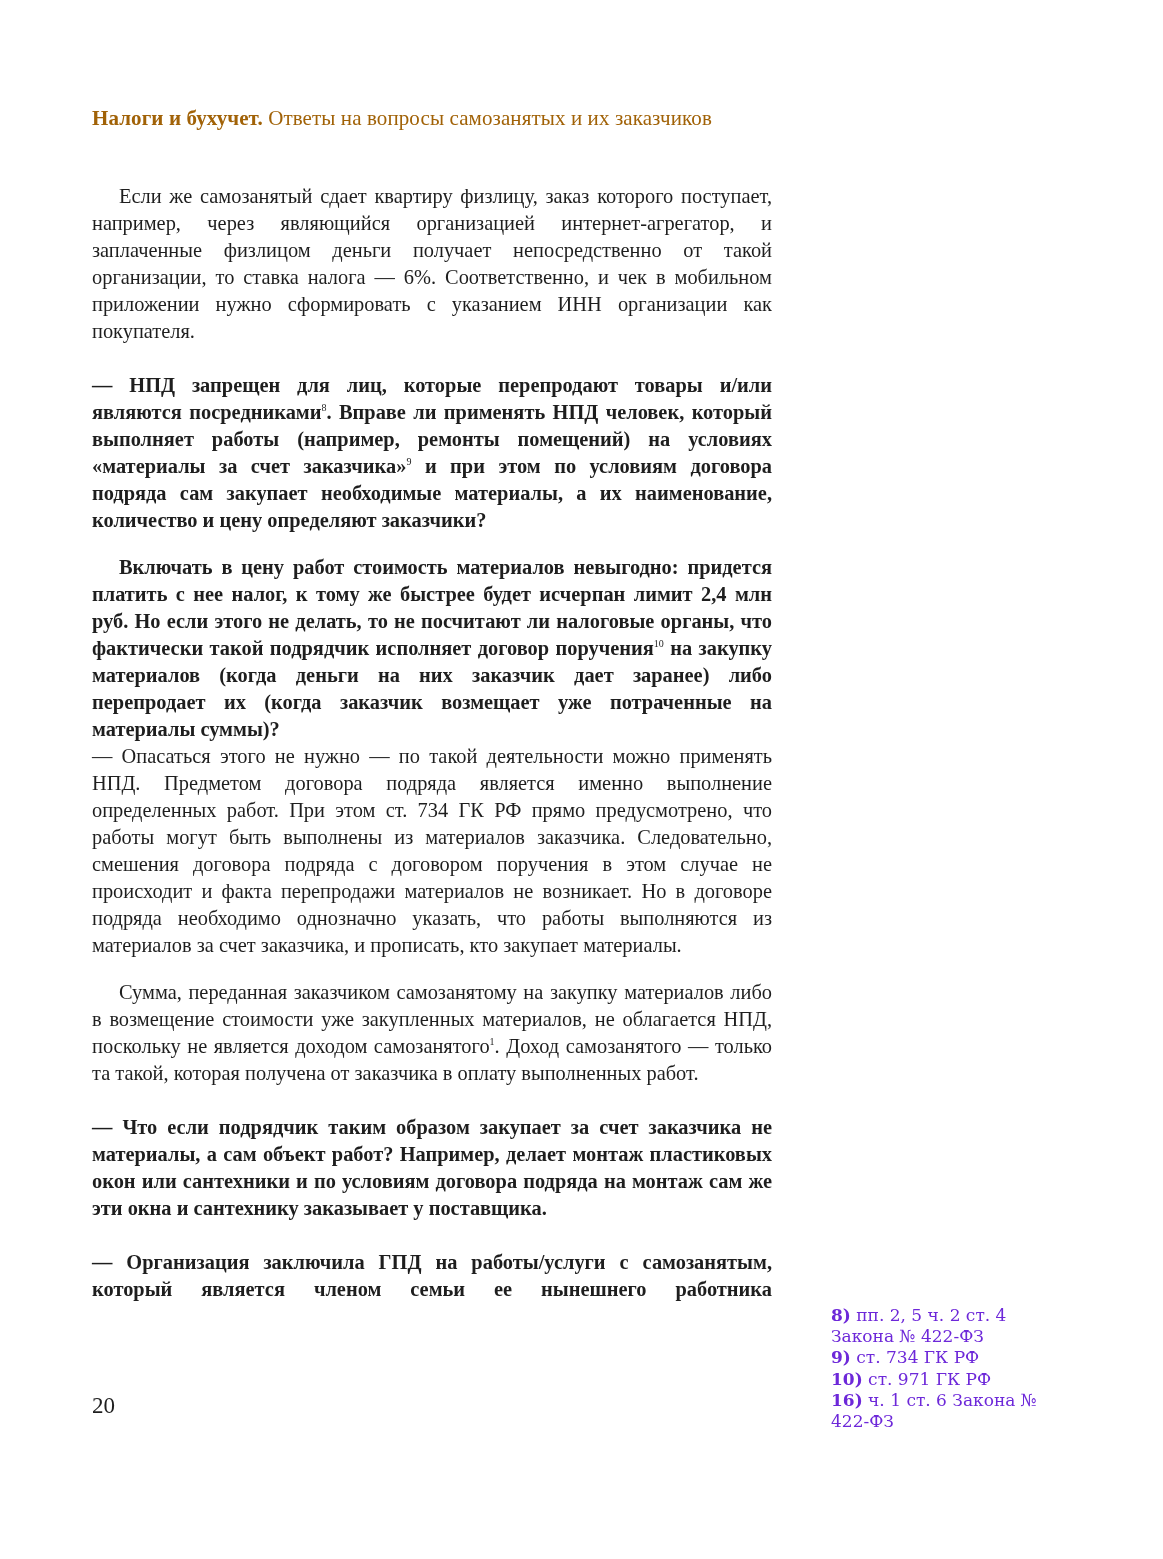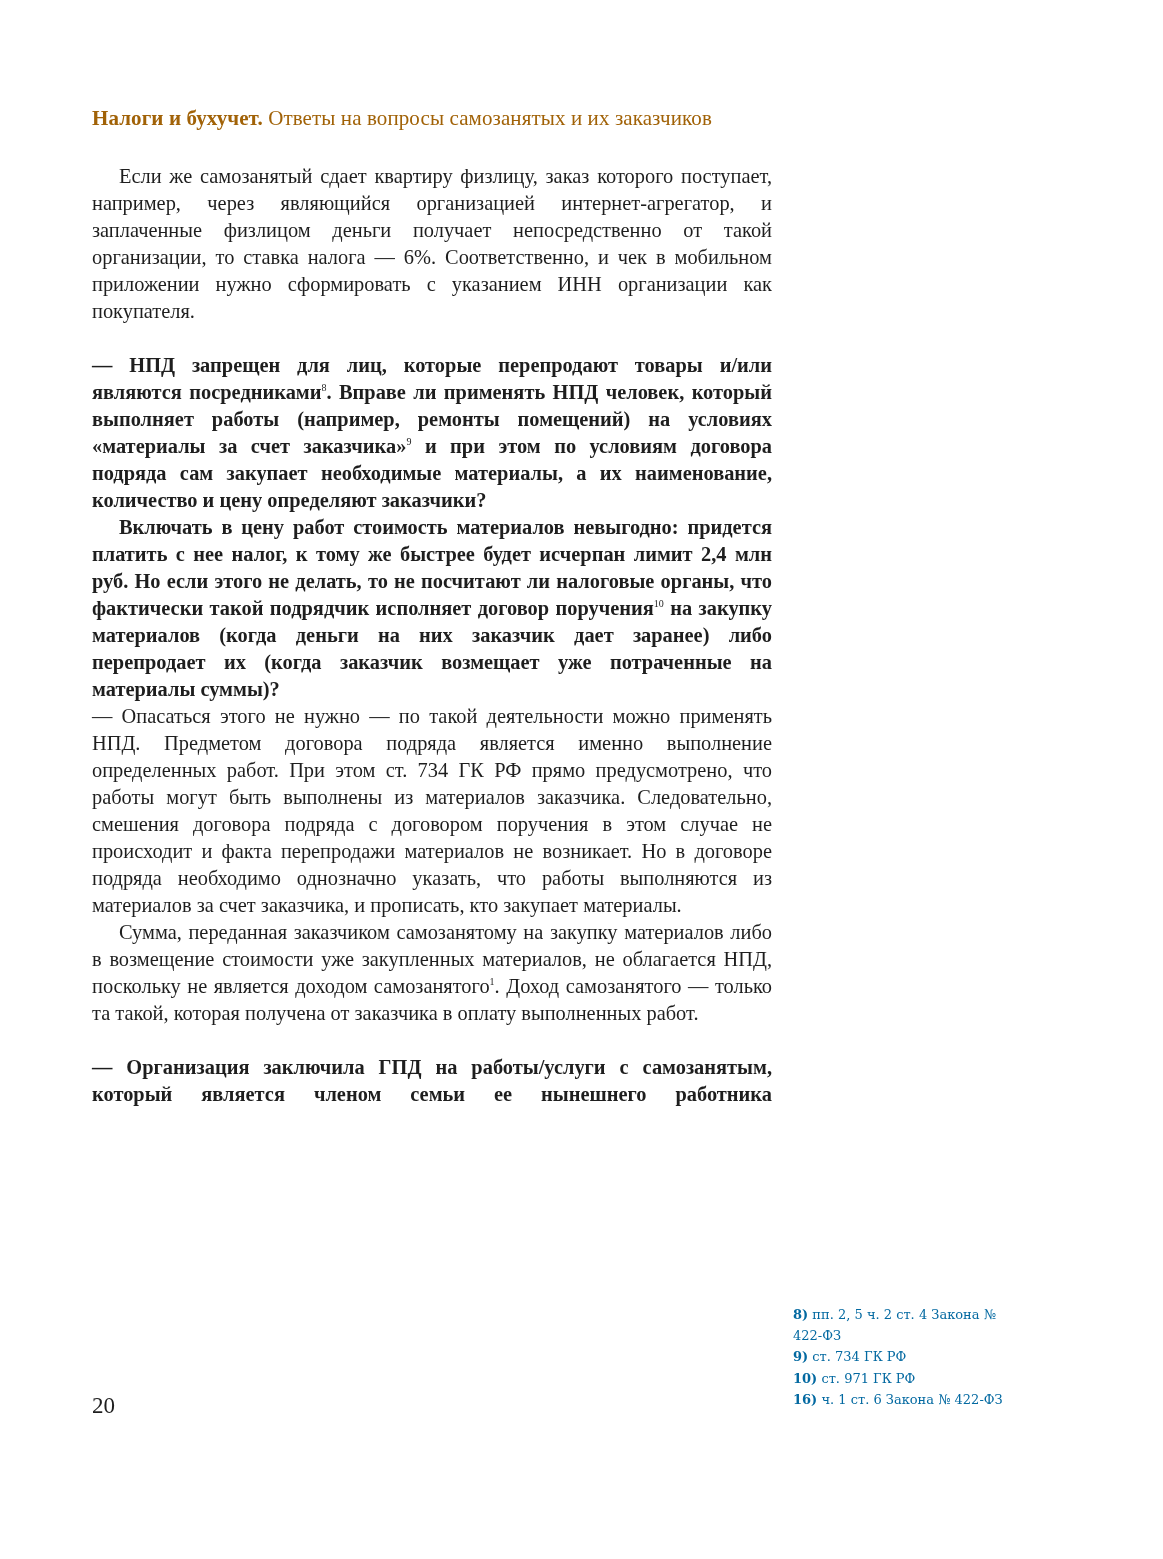--- a/index.html
+++ b/index.html
@@ -2,45 +2,46 @@
 <html><head>
 <meta charset="utf-8">
 <style>
   html, body { margin: 0; padding: 0; background: #ffffff; }
   body { width: 1163px; height: 1559px; position: relative; overflow: hidden;
          font-family: "Liberation Serif", "DejaVu Serif", serif; color: #1e1e1e; }
   .running-head { position: absolute; left: 92px; top: 82px; font-size: 21px; color: #a16207; white-space: nowrap; letter-spacing: 0.1px; margin-top: 24px; }
   .running-head .rh-bold { font-weight: bold; }
   .main { position: absolute; left: 92px; top: 163px; width: 680px; font-size: 20.4px; line-height: 27px; text-align: justify; }
   .main p { margin: 0; }
-  .main p.indent { text-indent: 27px; }
+  .main p.indent { text-indent: 27px; margin-top: 20px; }
   .main p.gap { margin-top: 27px; }
   .main .q { font-weight: bold; }
   sup { font-size: 10px; line-height: 0; vertical-align: 8px; font-weight: normal; }
-  .notes { position: absolute; left: 793px; top: 1305px; width: 230px; font-size: 13px; line-height: 20.5px; color: #0369a1; font-family: "DejaVu Serif", serif; }
+  .notes { position: absolute; left: 831px; top: 1305px; width: 230px; font-size: 17px; line-height: 20.5px; color: #6d28d9; font-family: "DejaVu Serif", serif; }
   .notes .note { margin: 0 0 1px 0; }
   .notes .num { font-weight: bold; }
   .page-num { position: absolute; left: 92px; top: 1393px; font-size: 23px; }
 </style>
 </head>
 <body>
 
 <div class="running-head">
   <span class="rh-bold">Налоги и бухучет.</span>
   <span>Ответы на вопросы самозанятых и их заказчиков</span>
 </div>
 
 <div class="main">
   <p class="indent">Если же самозанятый сдает квартиру физлицу, заказ которого поступает, например, через являющийся организацией интернет-агрегатор, и заплаченные физлицом деньги получает непосредственно от такой организации, то ставка налога — 6%. Соответственно, и чек в мобильном приложении нужно сформировать с указанием ИНН организации как покупателя.</p>
 
   <p class="gap q"><span>— НПД запрещен для лиц, которые перепродают товары и/или являются посредниками</span><sup>8</sup><span>. Вправе ли применять НПД человек, который выполняет работы (например, ремонты помещений) на условиях «материалы за счет заказчика»</span><sup>9</sup><span> и при этом по условиям договора подряда сам закупает необходимые материалы, а их наименование, количество и цену определяют заказчики?</span></p>
   <p class="indent q"><span>Включать в цену работ стоимость материалов невыгодно: придется платить с нее налог, к тому же быстрее будет исчерпан лимит 2,4 млн руб. Но если этого не делать, то не посчитают ли налоговые органы, что фактически такой подрядчик исполняет договор поручения</span><sup>10</sup><span> на закупку материалов (когда деньги на них заказчик дает заранее) либо перепродает их (когда заказчик возмещает уже потраченные на материалы суммы)?</span></p>
   <p>— Опасаться этого не нужно — по такой деятельности можно применять НПД. Предметом договора подряда является именно выполнение определенных работ. При этом ст. 734 ГК РФ прямо предусмотрено, что работы могут быть выполнены из материалов заказчика. Следовательно, смешения договора подряда с договором поручения в этом случае не происходит и факта перепродажи материалов не возникает. Но в договоре подряда необходимо однозначно указать, что работы выполняются из материалов за счет заказчика, и прописать, кто закупает материалы.</p>
   <p class="indent"><span>Сумма, переданная заказчиком самозанятому на закупку материалов либо в возмещение стоимости уже закупленных материалов, не облагается НПД, поскольку не является доходом самозанятого</span><sup>1</sup><span>. Доход самозанятого — только та такой, которая получена от заказчика в оплату выполненных работ.</span></p>
 
+  <p class="gap q">— Что если подрядчик таким образом закупает за счет заказчика не материалы, а сам объект работ? Например, делает монтаж пластиковых окон или сантехники и по условиям договора подряда на монтаж сам же эти окна и сантехнику заказывает у поставщика.</p>
 
   <p class="gap q" style="text-align-last: justify;">— Организация заключила ГПД на работы/услуги с самозанятым, который является членом семьи ее нынешнего работника</p>
 </div>
 
 <div class="notes">
   <div class="note"><span class="num">8)</span> <span>пп. 2, 5 ч. 2 ст. 4 Закона № 422-ФЗ</span></div>
   <div class="note"><span class="num">9)</span> <span>ст. 734 ГК РФ</span></div>
   <div class="note"><span class="num">10)</span> <span>ст. 971 ГК РФ</span></div>
   <div class="note"><span class="num">16)</span> <span>ч. 1 ст. 6 Закона № 422-ФЗ</span></div>
 </div>

